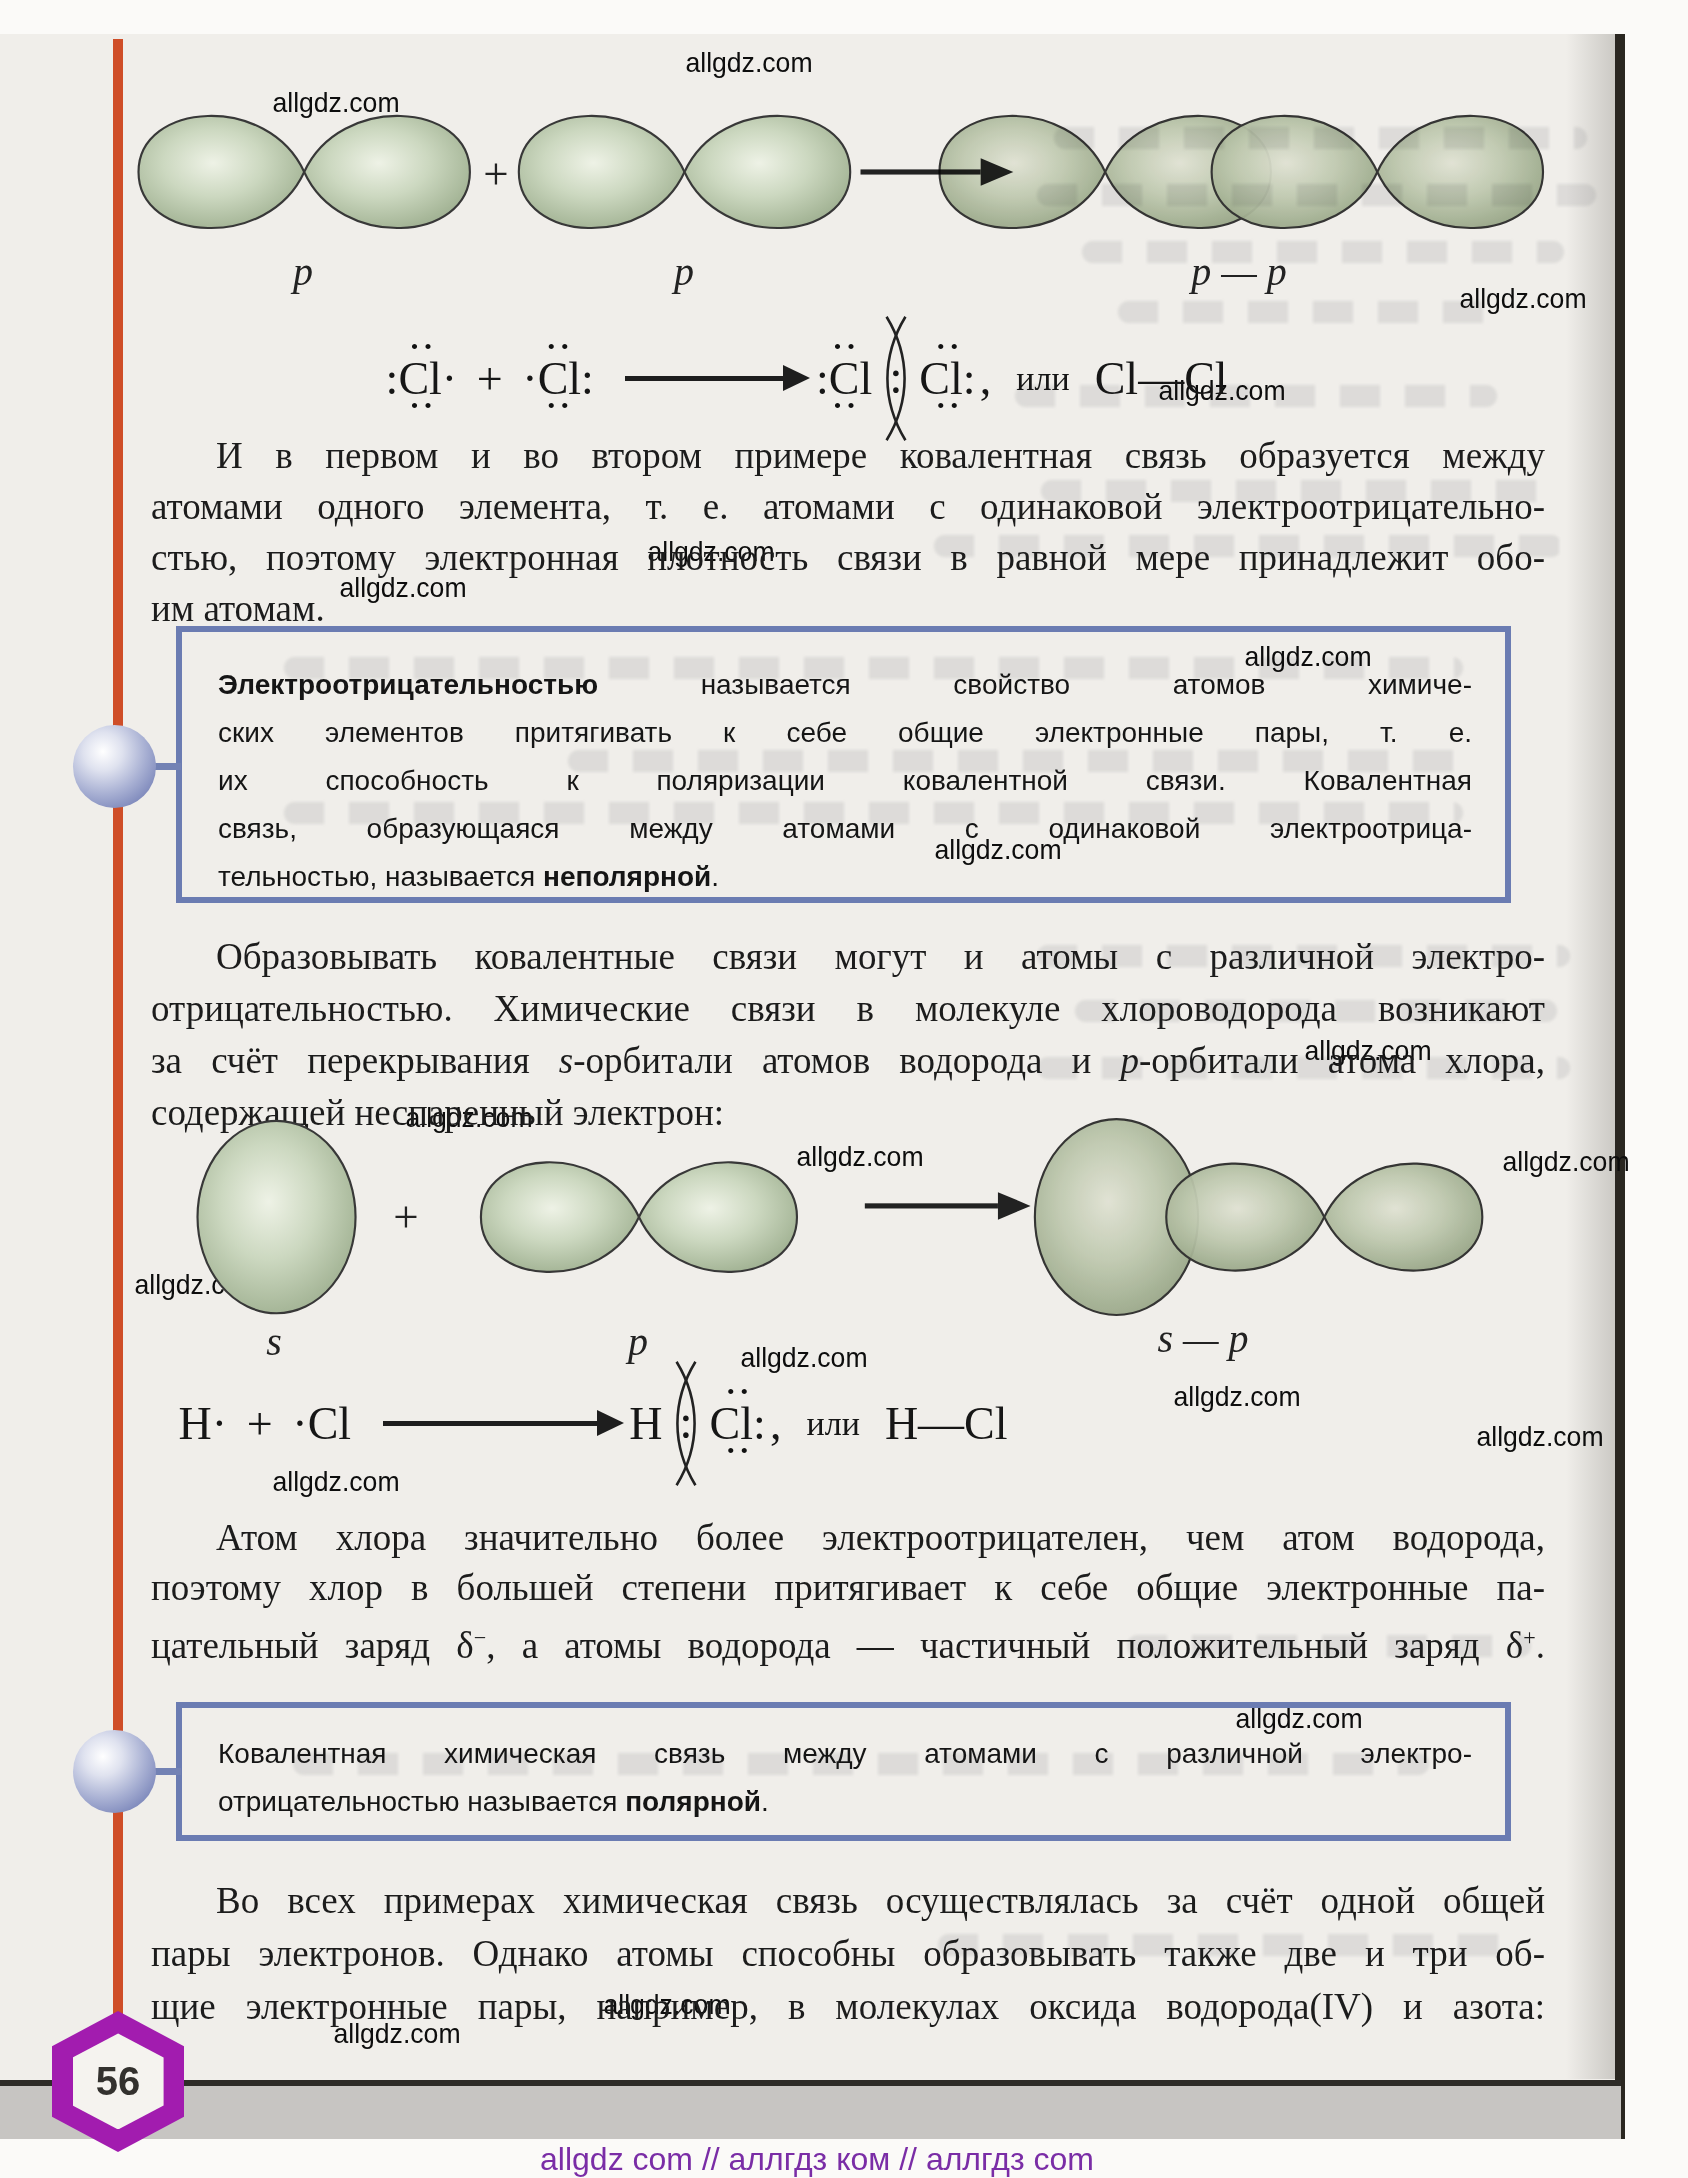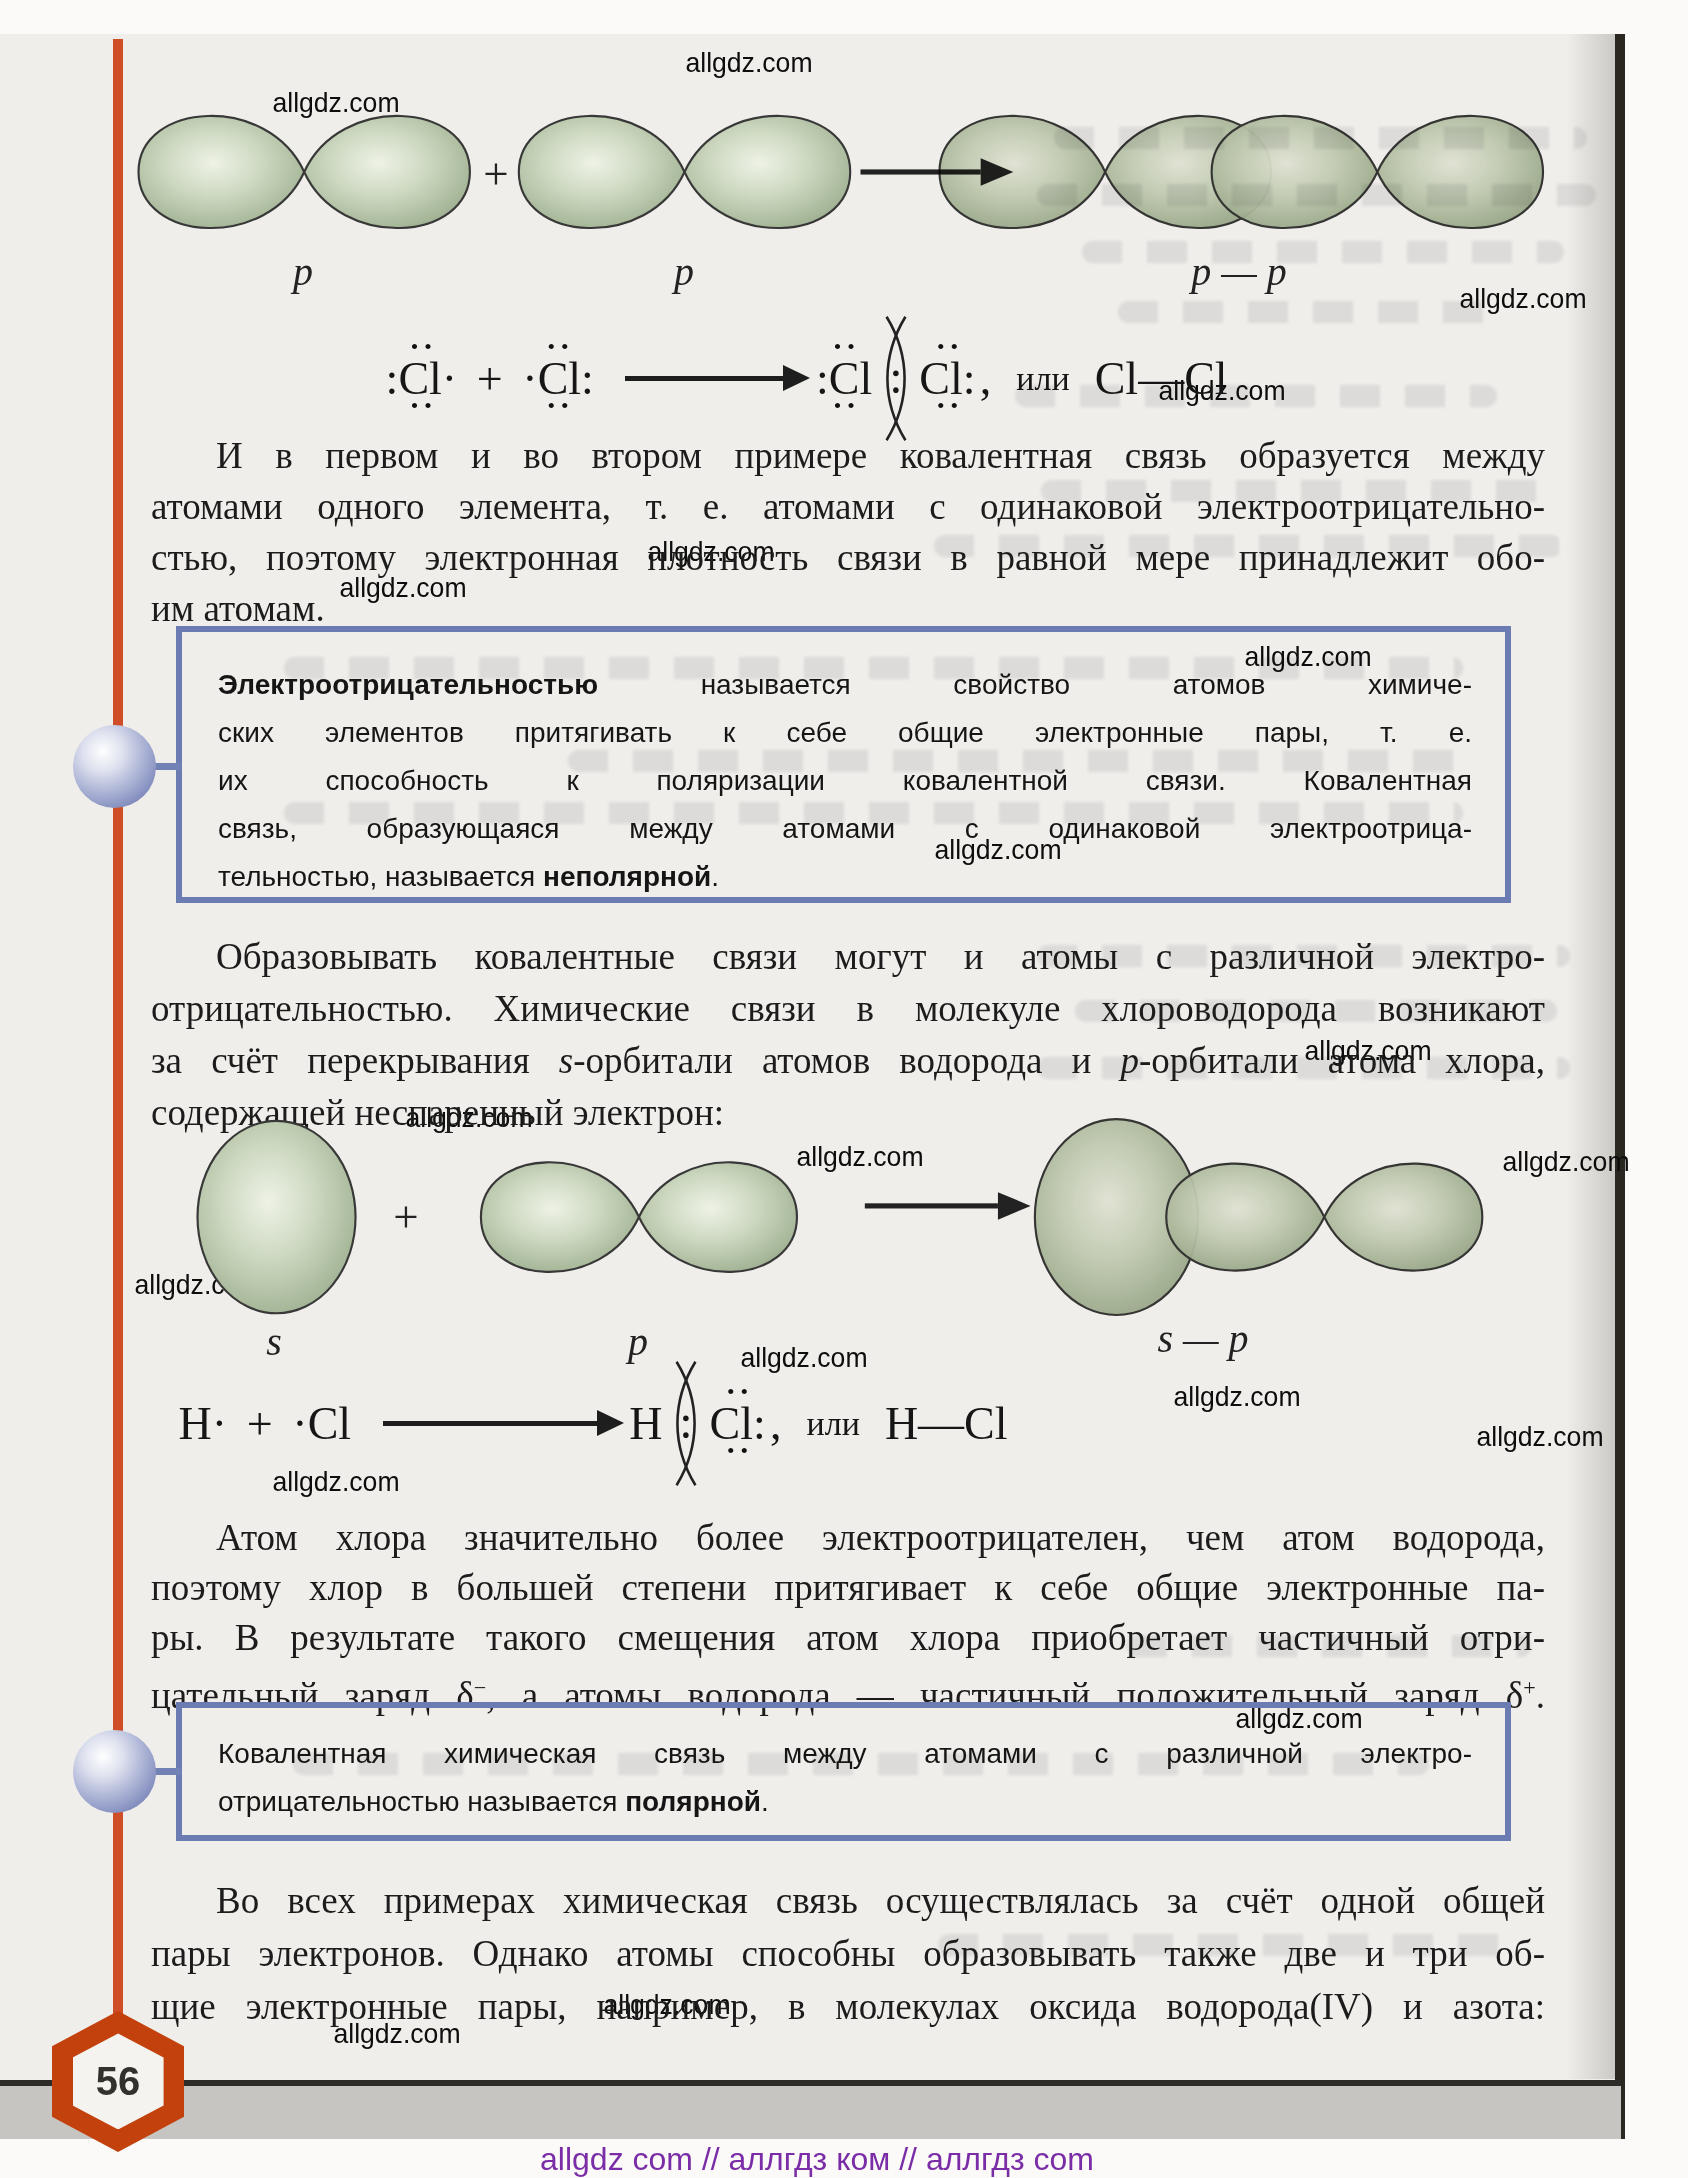--- a/index.html
+++ b/index.html
@@ -48,21 +48,21 @@
   .vesica{position:relative;width:40px;height:127px;margin:0 0.9px;flex:none;}
   .vesica svg{position:absolute;left:0;top:0;}
   .vpair{position:absolute;left:50%;top:50%;transform:translate(-50%,-54%);font-size:48px;}
   .fcomma{margin-left:1.7px;}
   .ili{font-size:34px;margin:0 25px;}
   .dsvg{position:absolute;left:0;}
   .olabel{position:absolute;transform:translateX(-50%);font-style:italic;font-size:40px;color:#222;white-space:nowrap;}
   .oplus{position:absolute;transform:translateX(-50%);font-size:45px;color:#222;}
   .rule{position:absolute;left:0;top:2080px;width:1621px;height:6.9px;background:#2e2c28;}
   .graystrip{position:absolute;left:0;top:2086px;width:1621px;height:53px;background:#c7c5c2;}
-  .hex{position:absolute;left:52px;top:2011px;width:132px;height:141px;background:#c2410c;z-index:4;
+  .hex{position:absolute;left:52px;top:2011px;width:132px;height:141px;background:#a21caf;z-index:4;
         clip-path:polygon(50% 0%,100% 25%,100% 75%,50% 100%,0% 75%,0% 25%);}
   .hexin{position:absolute;left:20.6px;top:22.4px;width:91px;height:96px;background:#f5f3ef;
         clip-path:polygon(50% 0%,100% 25%,100% 75%,50% 100%,0% 75%,0% 25%);
         display:flex;align-items:center;justify-content:center;
         font-family:"Liberation Sans",sans-serif;font-weight:bold;font-size:40px;color:#33312e;}
   .footer{position:absolute;left:817px;top:2141px;transform:translateX(-50%);
         font-family:"Liberation Sans",sans-serif;font-size:32px;color:#7a2da6;white-space:nowrap;}
 </style>
 </head>
 <body>
@@ -235,21 +235,20 @@
     </span>
     <span class="atom"><span class="d top">••</span><span></span><span>Cl</span><span>:</span><span class="d bot">••</span></span>
     <span class="fcomma">,</span>
     <span class="ili">или</span>
     <span class="fres">H—Cl</span>
   </div>
 
   <div class="para" id="para3">
       <div class="tline ind"><span>Атом хлора значительно более электроотрицателен, чем атом водорода,</span></div>
       <div class="tline"><span>поэтому хлор в большей степени притягивает к себе общие электронные па-</span></div>
-      <div class="tline"><span>ры. В результате такого смещения атом хлора приобретает частичный отри-</span></div>
       <div class="tline"><span>цательный заряд δ</span><sup>−</sup><span>, а атомы водорода — частичный положительный заряд δ</span><sup>+</sup><span>.</span></div>
     </div>
 
   <div class="sphere" style="left:73px;top:1730px"></div>
   <div class="stub" style="left:145px;top:1768px;width:36px"></div>
   <div class="defbox" id="box2">
       <div class="tline"><span>Ковалентная химическая связь между атомами с различной электро-</span></div>
       <div class="tline endl"><span>отрицательностью называется </span><b>полярной</b><span>.</span></div>
     </div>
 

